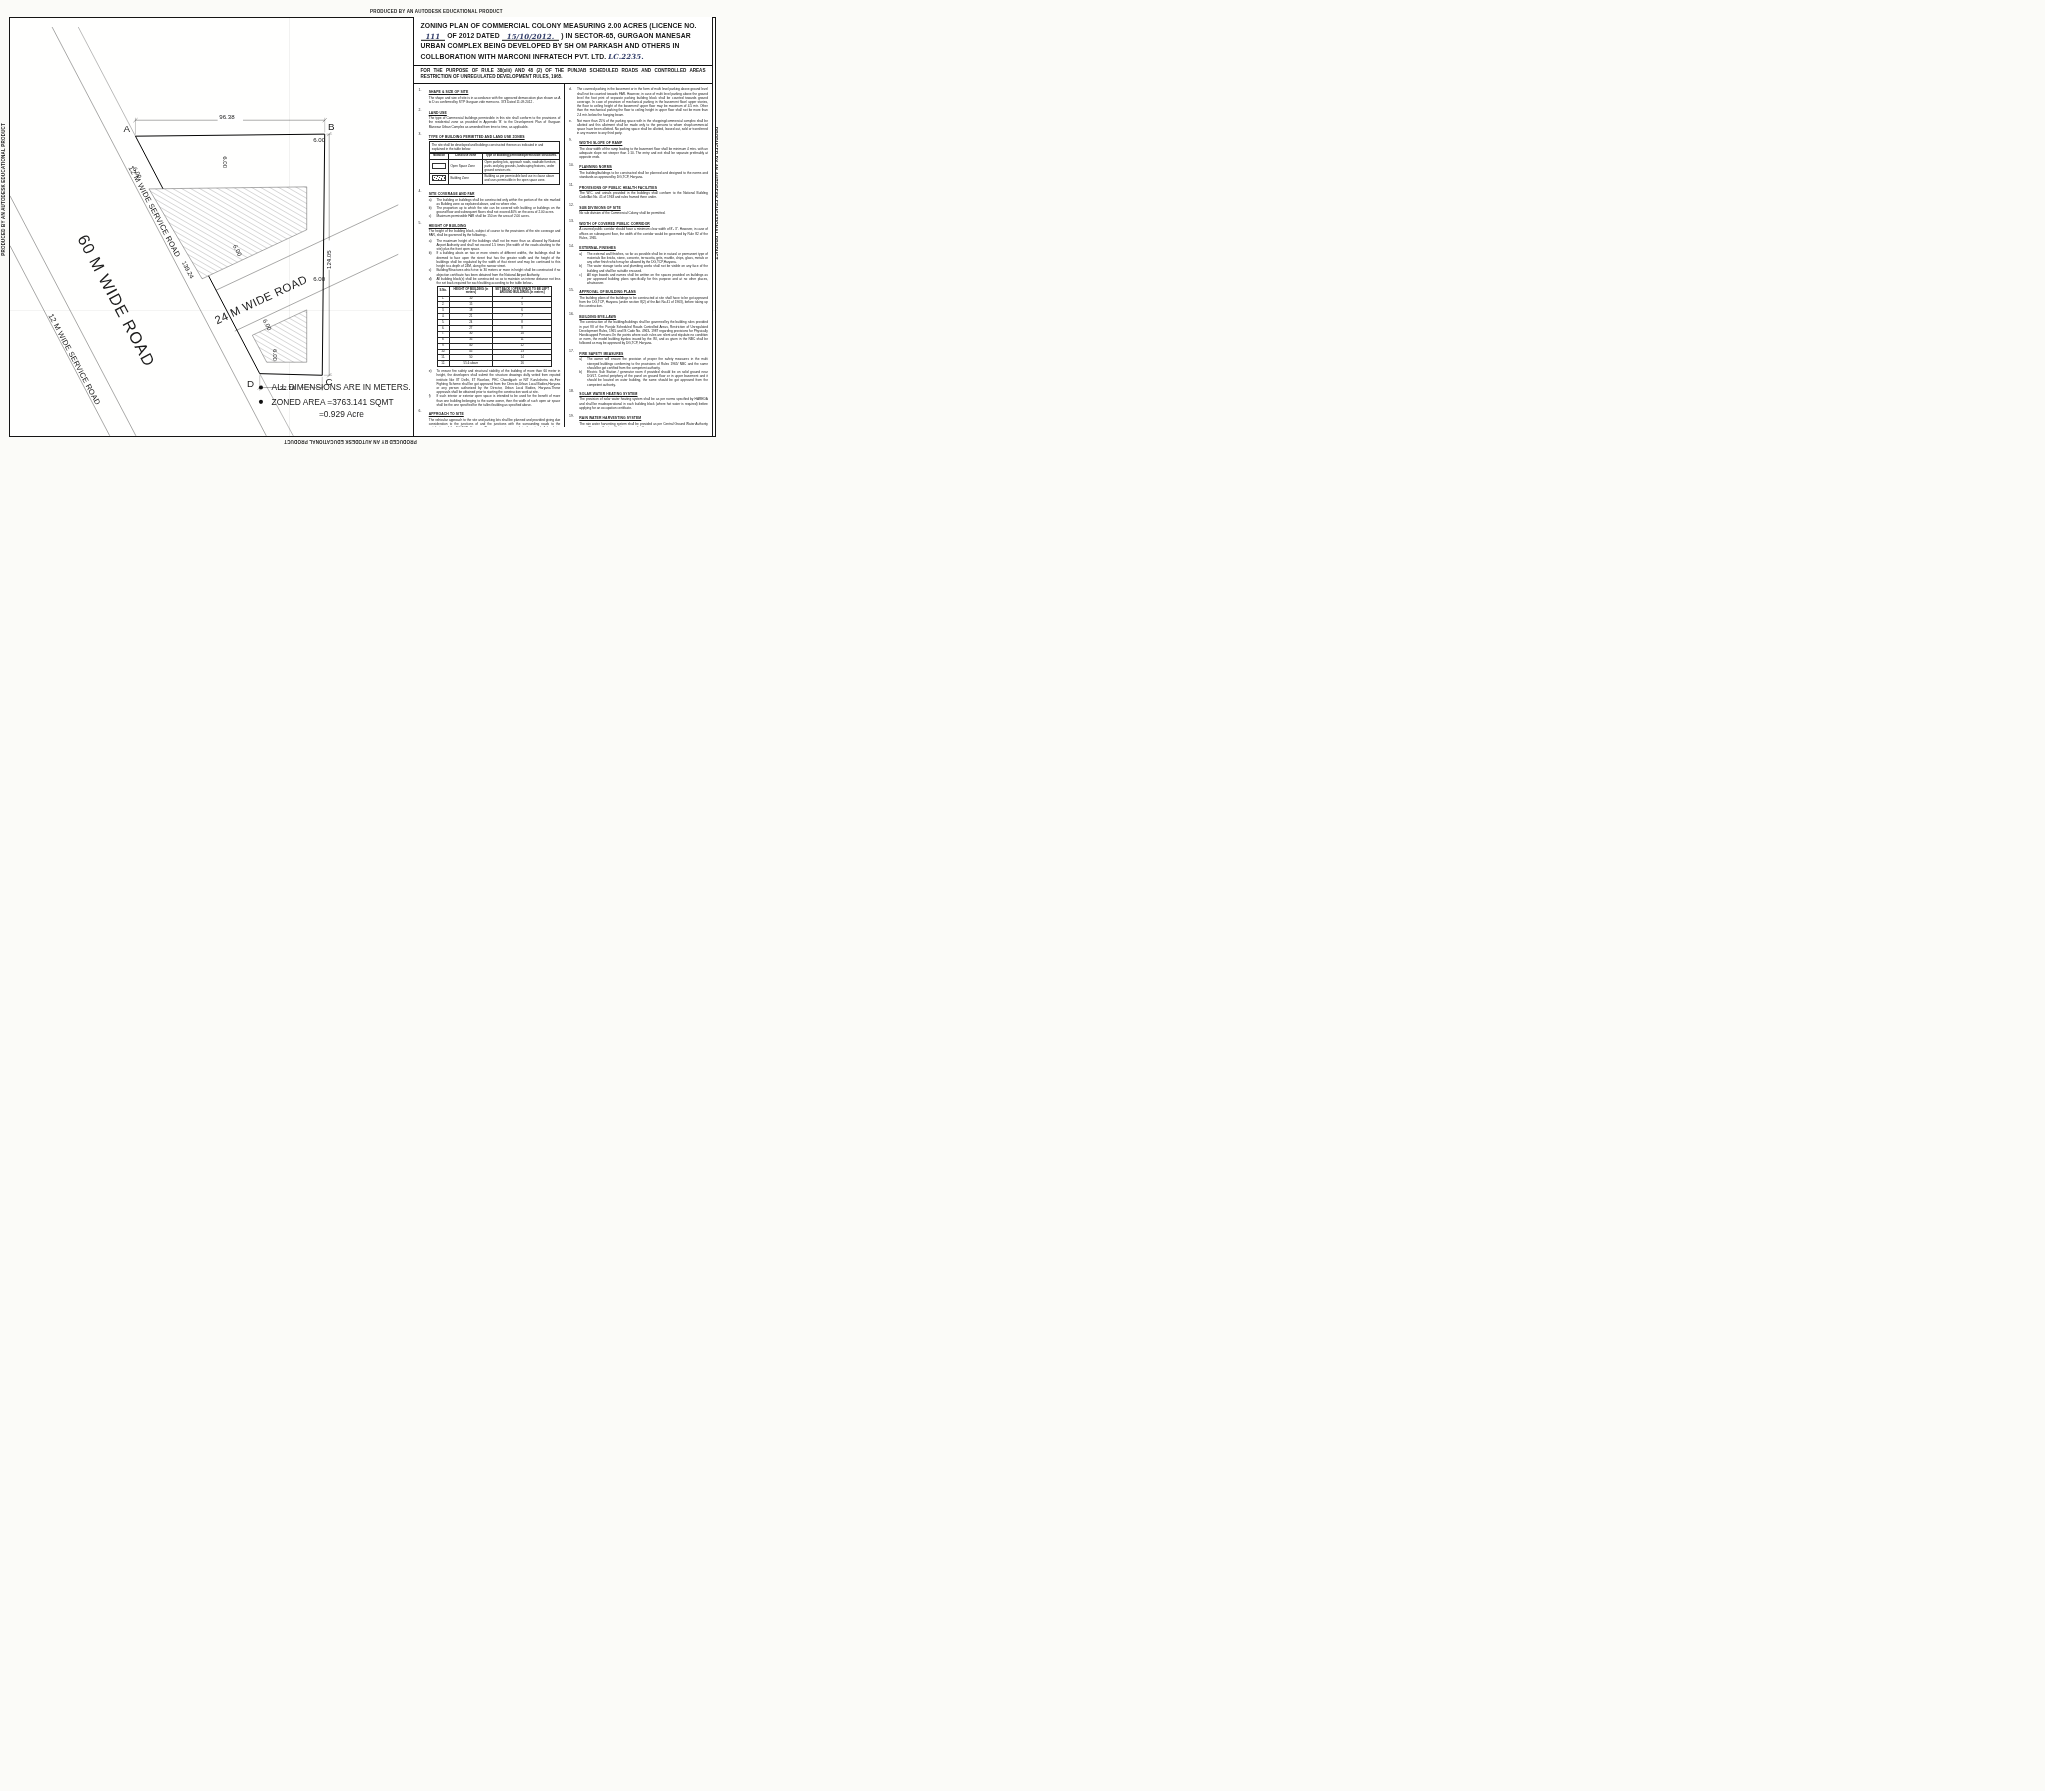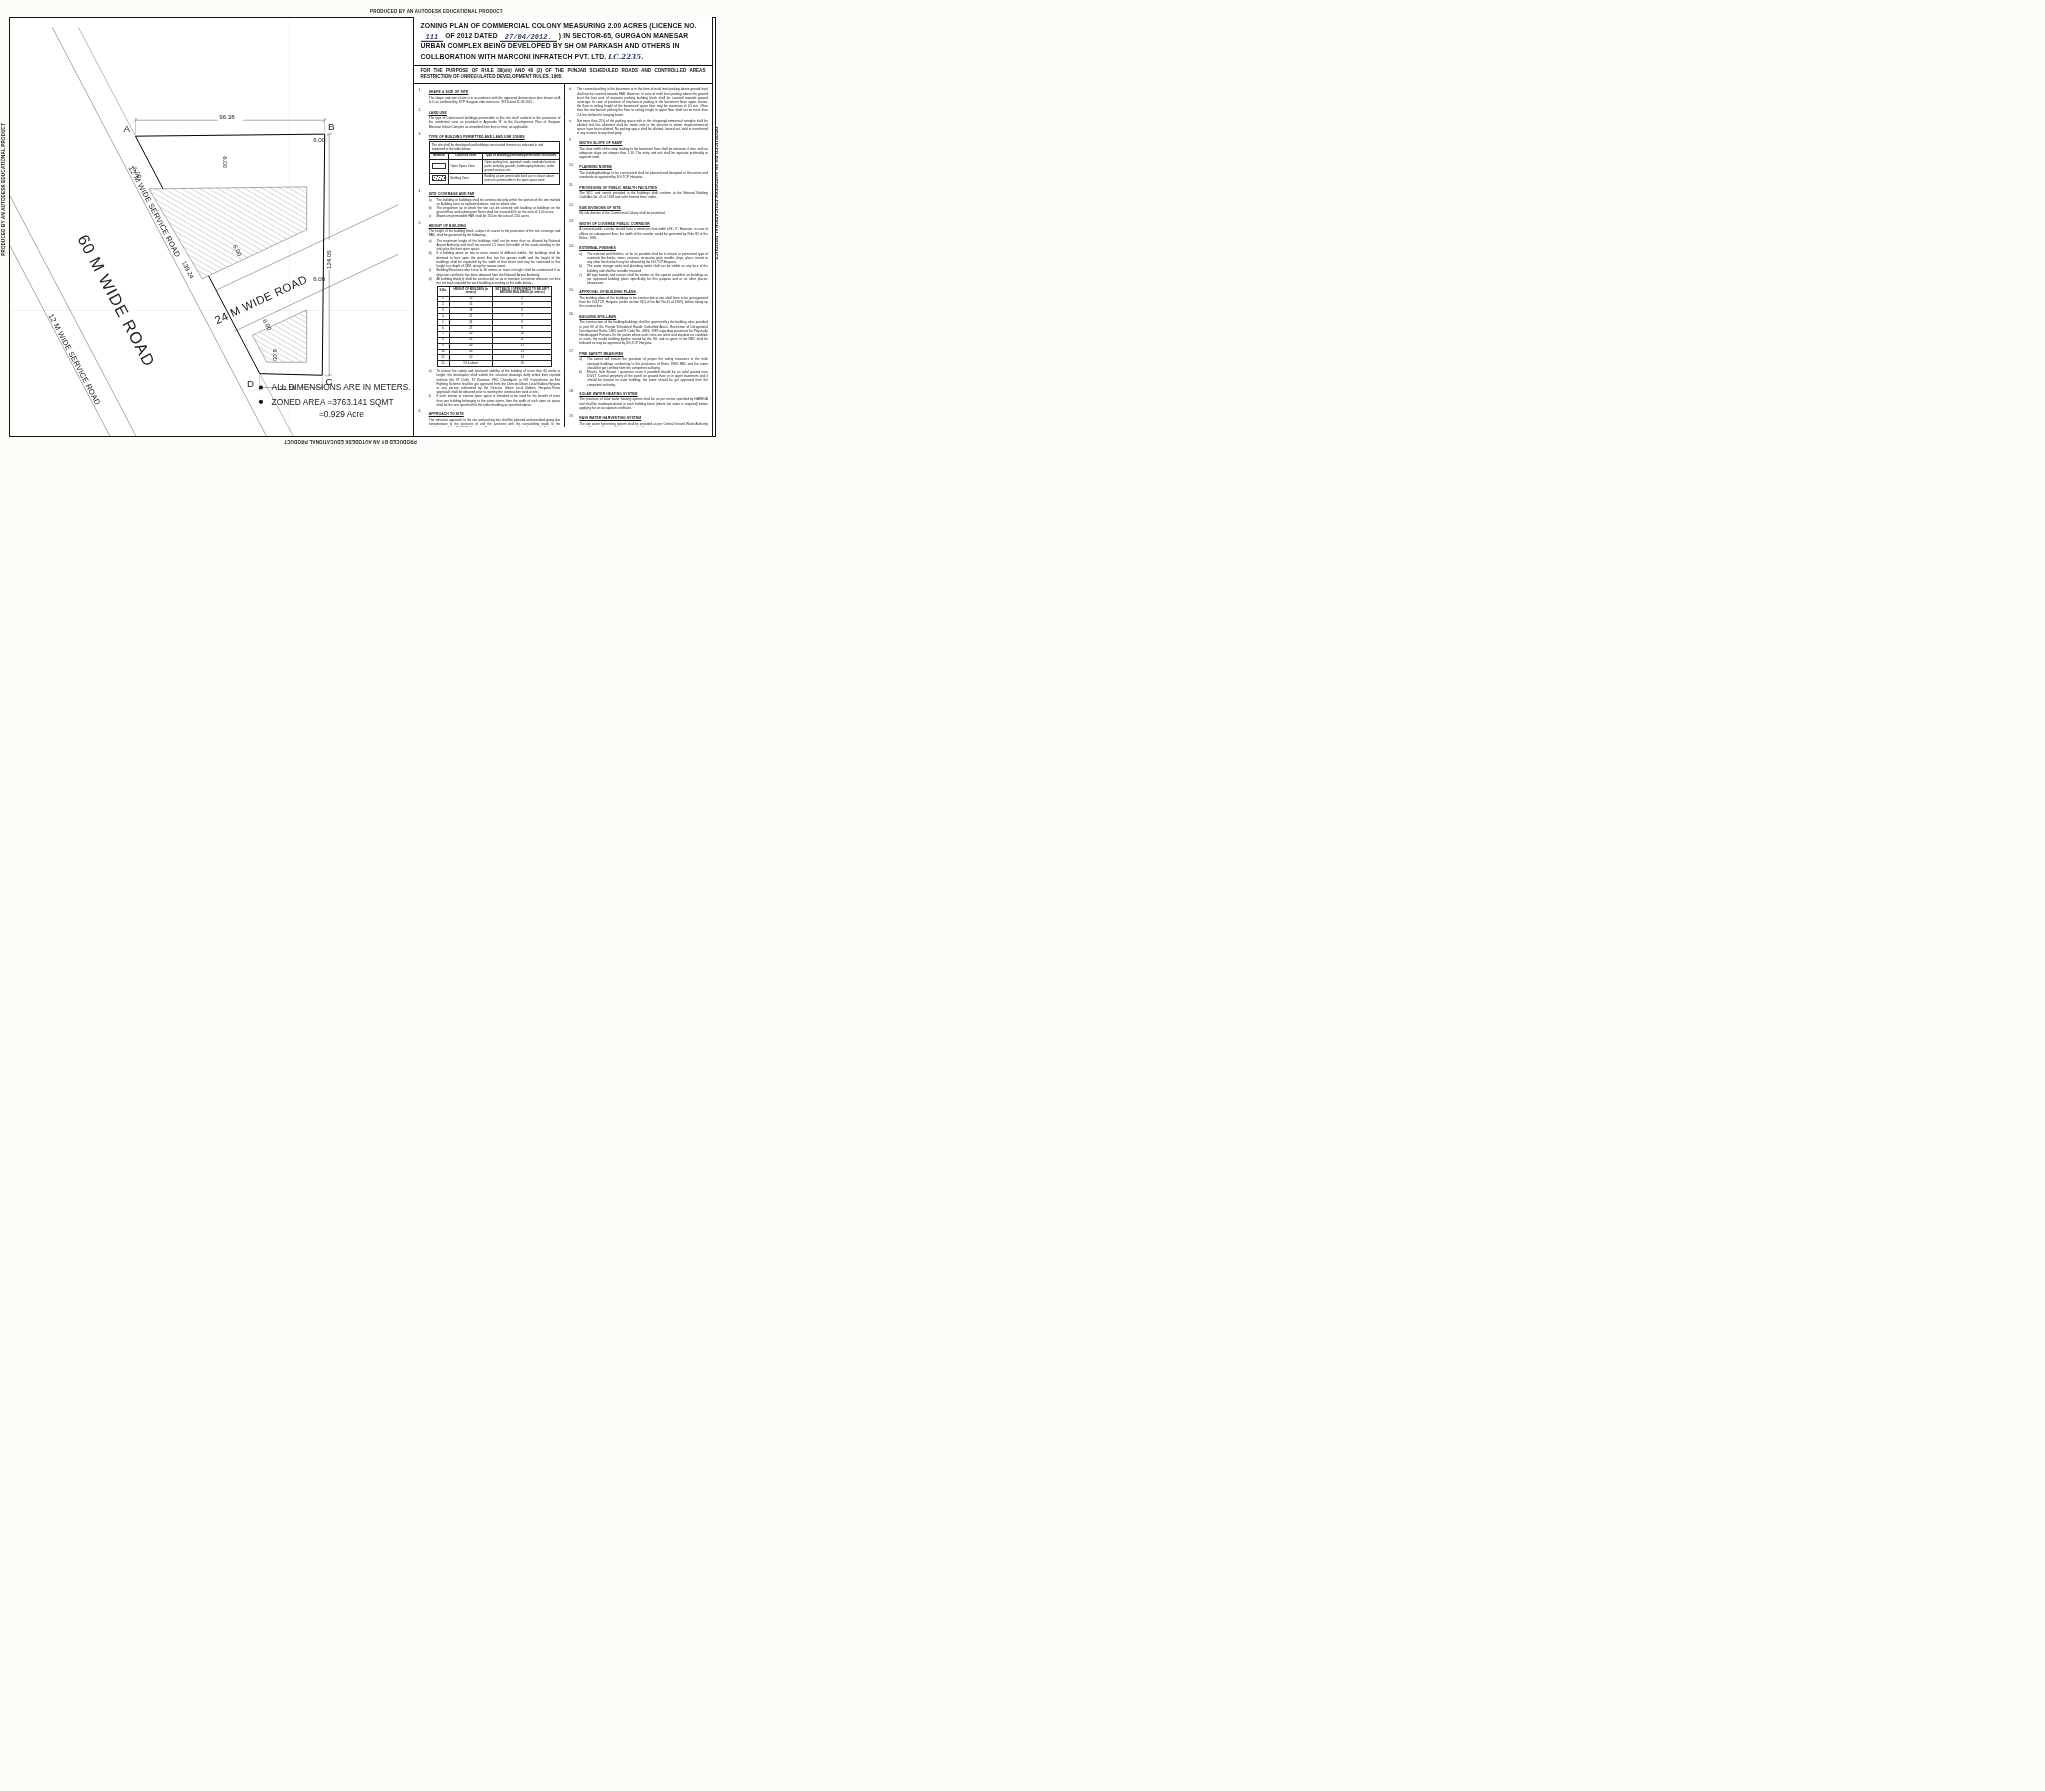--- a/index.html
+++ b/index.html
@@ -16,21 +16,21 @@
   .edge { position:absolute; font-weight:bold; font-size:4.5px; letter-spacing:0.2px; color:#1c1c1c; white-space:nowrap; }
   .edge.top { left:370px; top:9px; }
   .edge.bottom { left:284px; top:439px; transform:rotate(180deg); }
   .edge.left { left:0.8px; top:123px; writing-mode:vertical-rl; transform:rotate(180deg); }
   .edge.right { left:713px; top:127px; writing-mode:vertical-rl; }
 
   
   .panel { position:absolute; left:413px; top:17px; width:299px; height:419px; border-left:0.7px solid #151515; background:#fff; }
   .titleblock { padding:4.1px 6.5px 2.5px 6.5px; border-bottom:1px solid #111; font-size:6.8px; font-weight:600; line-height:1.5; letter-spacing:0.1px; }
   .hw { font-family:"DejaVu Serif", serif; font-style:italic; font-weight:bold; color:#35406b; font-size:7px; }
-  .u-hw { display:inline-block; border-bottom:0.8px solid #111; padding:0 4.9px; line-height:1; transform:translateY(0.8px);font-family:Liberation Mono, monospace; }
+  .u-hw { display:inline-block; border-bottom:0.8px solid #111; padding:0 4.9px; line-height:1; transform:translateY(0.8px); }
   .purpose { padding:2.5px 6.5px; border-bottom:0.7px solid #111; font-size:4.6px; font-weight:bold; line-height:1.35; text-align:justify; }
   .cols { display:flex; height:343px; }
   .colL { width:151px; padding:3.3px 3.7px 0 4.5px; border-right:0.5px solid #1a1a1a; overflow:hidden; }
   .colR { flex:1; padding:3.3px 4.1px 0 4.1px; overflow:hidden; }
 
   .cl { display:flex; margin-bottom:2px; }
   .cn { width:10.2px; flex:none; font-size:3.4px; padding-top:0.4px; }
   .cb { flex:1; }
   .h { font-weight:bold; font-size:3.4px; letter-spacing:0.1px; text-decoration:underline; text-underline-offset:0.8px; margin-bottom:1.6px; display:inline-block; }
   .p { font-size:3.2px; line-height:4.2px; text-align:justify; margin-bottom:1.2px; }
@@ -147,21 +147,21 @@
     <text class="note" x="756" y="979">=0.929 Acre</text>
   </svg>
 
   <div class="panel">
 
     <div class="titleblock">
       <span>ZONING PLAN OF COMMERCIAL COLONY  MEASURING  2.00   ACRES (LICENCE NO.</span>
       <span class="hw u-hw">111</span>
       <span>OF</span>
       <span>2012 DATED</span>
-      <span class="hw u-hw">27/04/2012.</span>
+      <span class="hw u-hw">15/10/2012.</span>
       <span>) IN SECTOR-65, GURGAON MANESAR URBAN COMPLEX BEING DEVELOPED BY SH OM PARKASH AND OTHERS IN COLLBORATION WITH  MARCONI INFRATECH PVT. LTD.</span>
       <span class="hw">LC.2235.</span>
     </div>
 
     <div class="purpose">FOR THE PURPOSE OF RULE 38(xlii) AND 48 (2) OF THE PUNJAB SCHEDULED ROADS AND CONTROLLED AREAS RESTRICTION OF UNREGULATED DEVELOPMENT RULES, 1965.</div>
 
     <div class="cols">
 
       <div class="colL">
 

